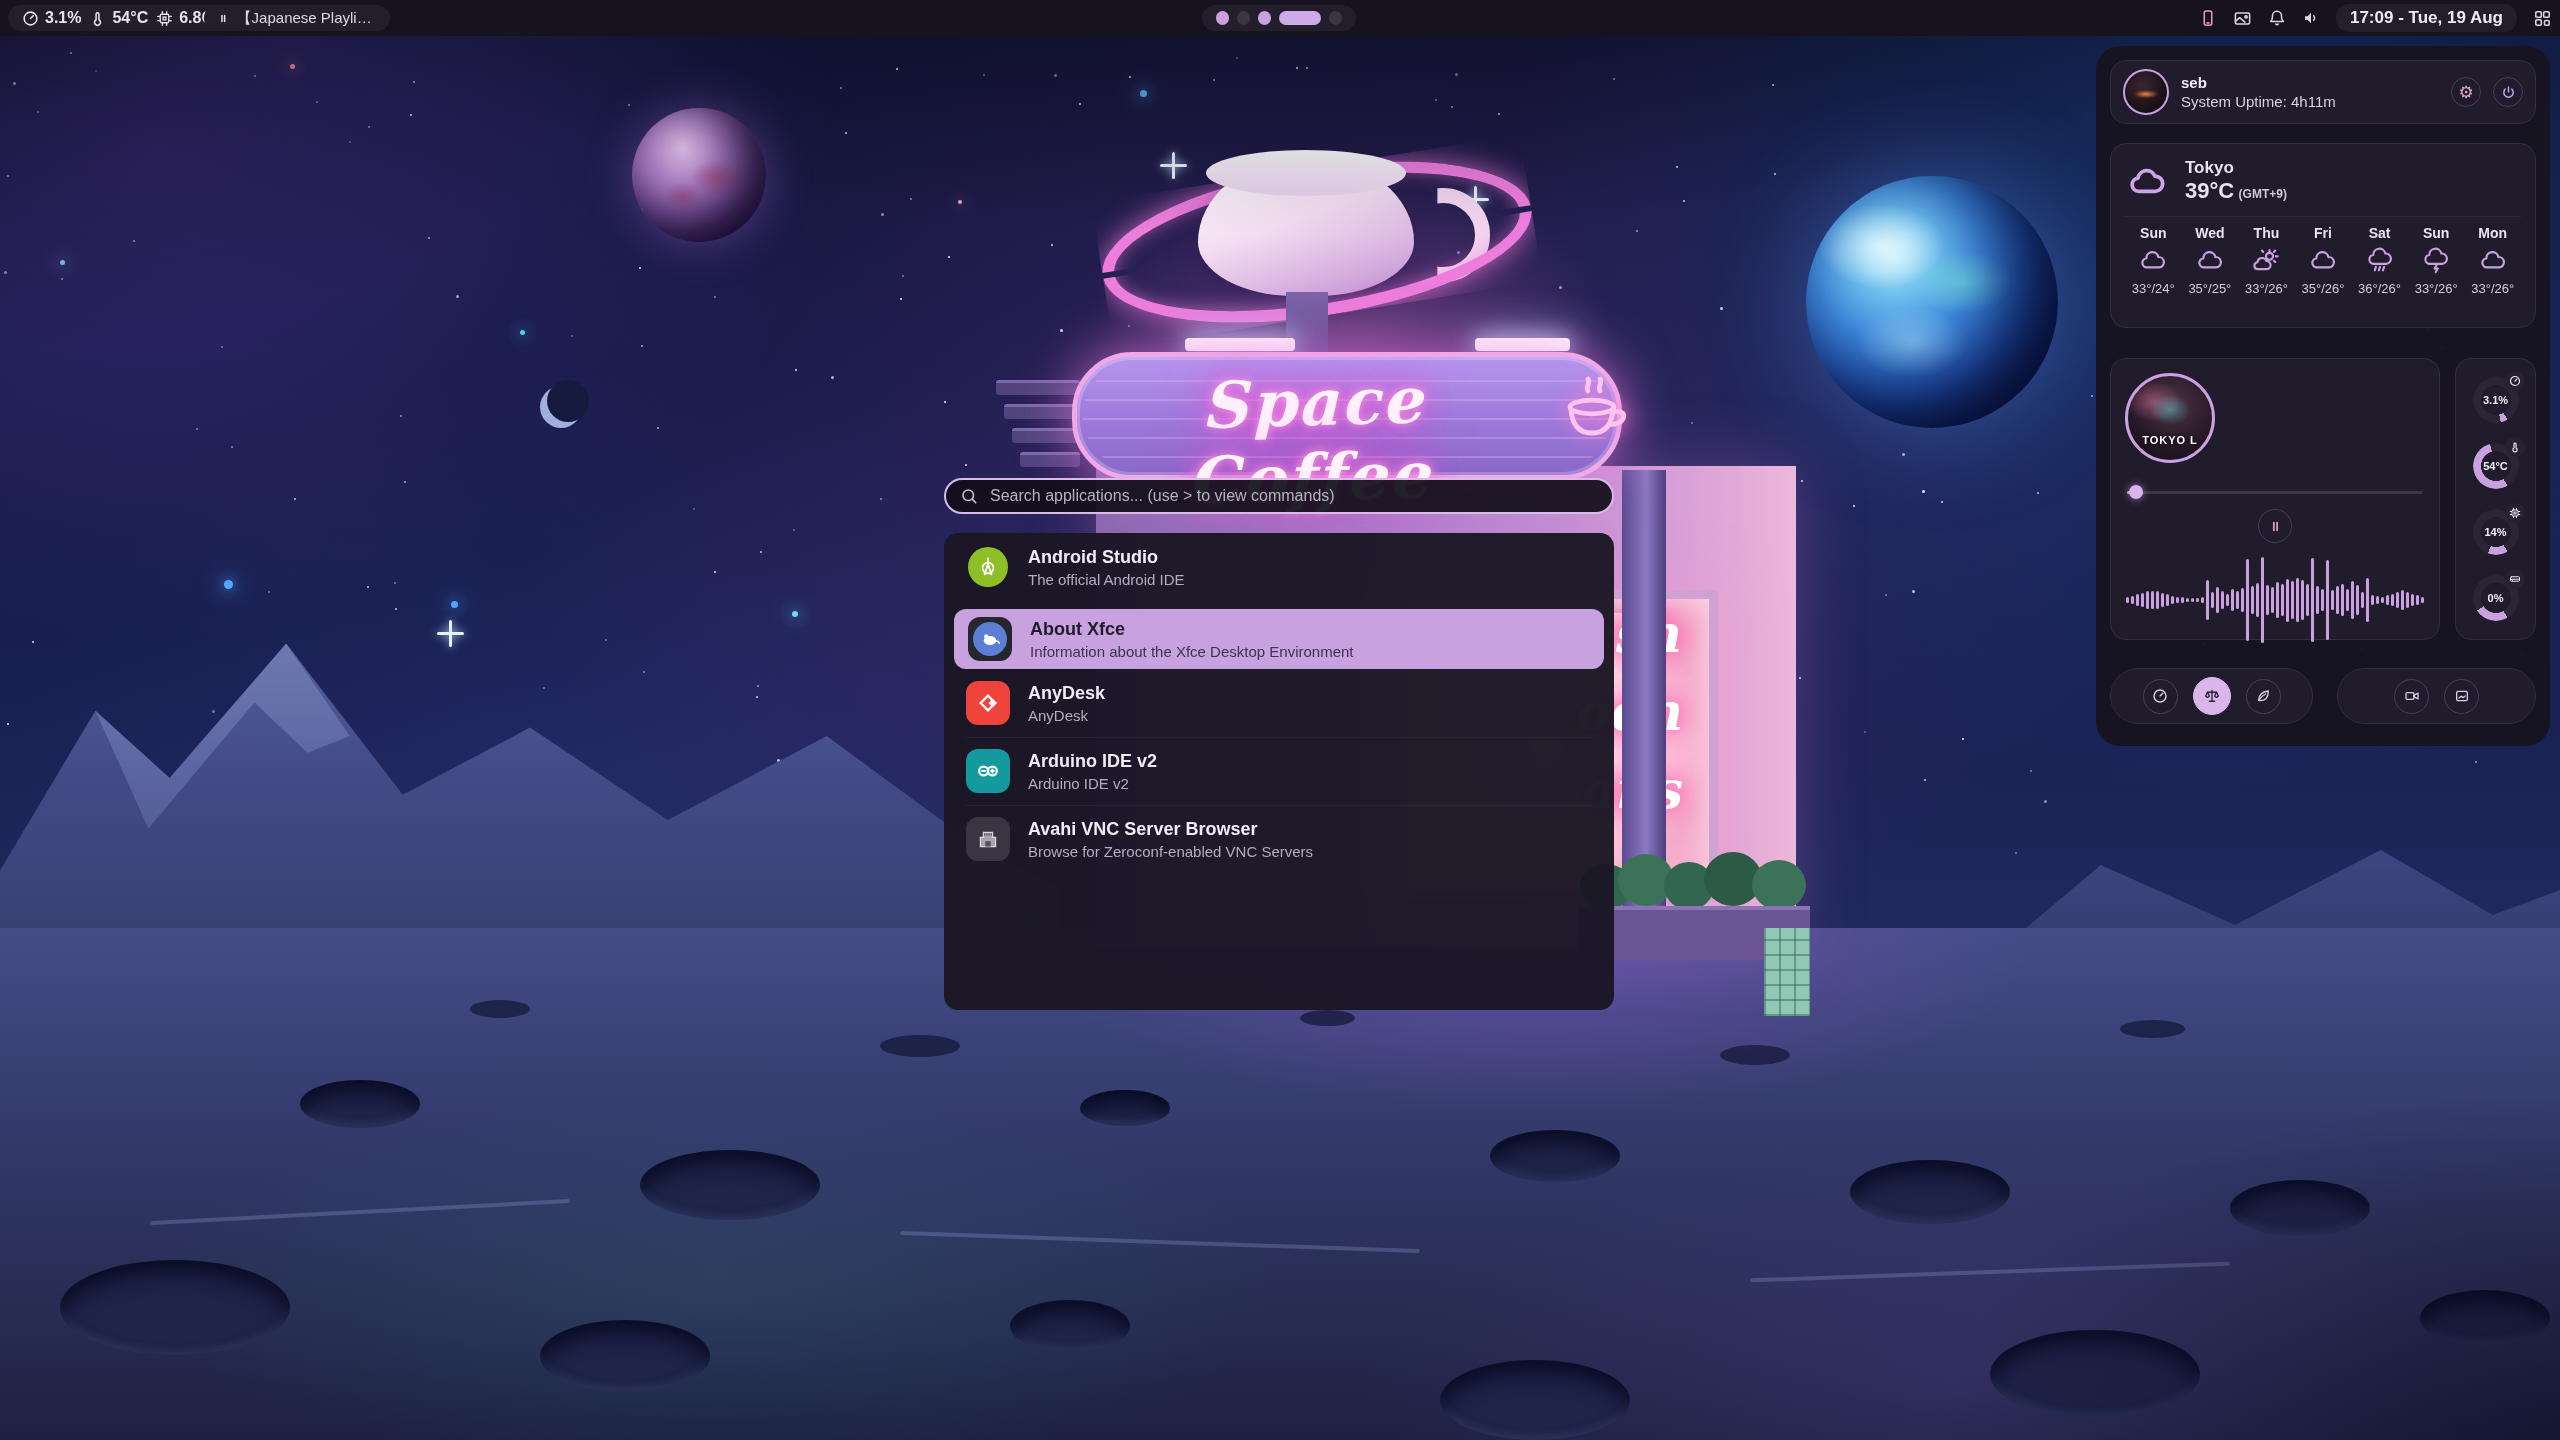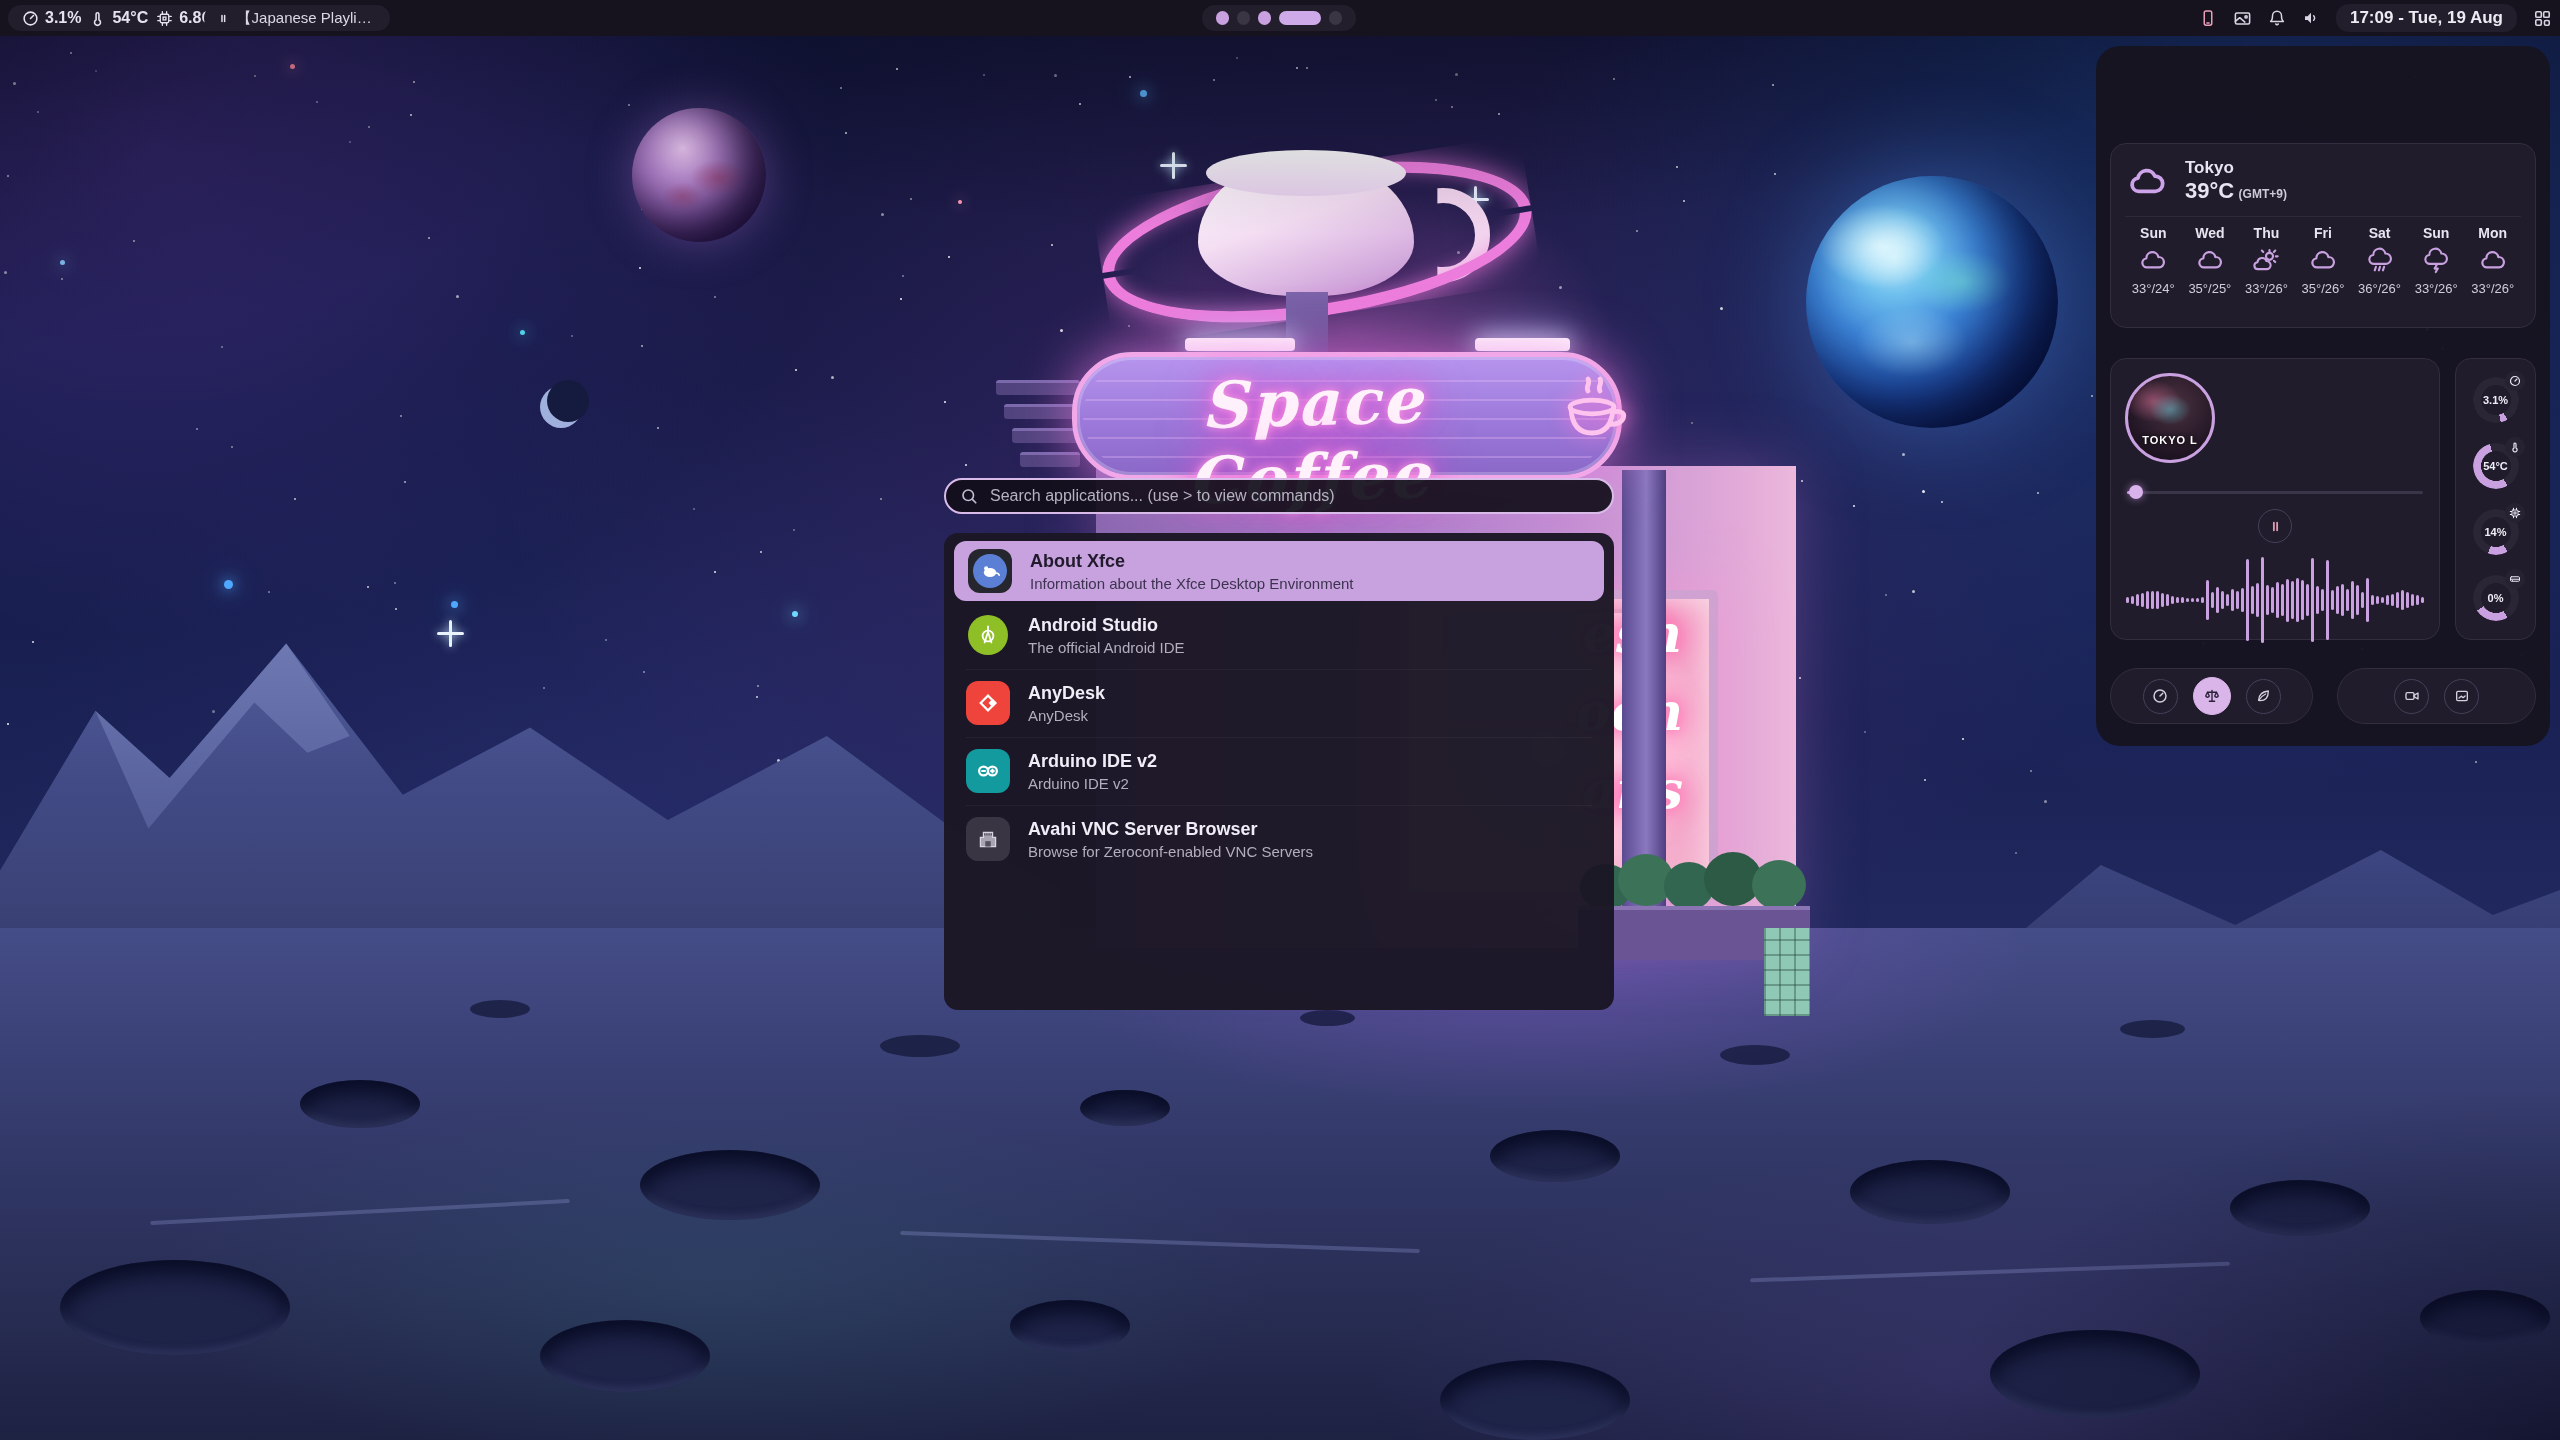--- a/index.html
+++ b/index.html
@@ -567,52 +567,52 @@
     <div class="abs search-wrap">
       <svg width="18" height="18" viewBox="0 0 24 24" fill="none" stroke="#c2bed0" stroke-width="2.2" stroke-linecap="round">
           <circle cx="11" cy="11" r="7"></circle>
           <path d="M16.5 16.5L21 21"></path>
         </svg>
       <input type="text" placeholder="Search applications... (use &gt; to view commands)" style="">
     </div>
 
     <div class="abs lpanel">
 
+      <div class="lrow">
+        <span class="ai">
+          <span class="inner-circle" style="width:40px;height:40px;background:#8fbf26;">
+            <svg width="24" height="24" viewBox="0 0 24 24" fill="none" stroke="#fff" stroke-width="1.8" stroke-linecap="round">
+                <circle cx="12" cy="13" r="5.4"></circle>
+                <path d="M12 3.5v4M8.6 19.5L12 9l3.4 10.5"></path>
+              </svg>
+          </span>
+        </span>
+        <span class="ltext">
+          <span class="lname">Android Studio</span>
+          <span class="ldesc">The official Android IDE</span>
+        </span>
+      </div>
+
       <div class="lrow selected">
         <span class="ai" style="background:#26262e;">
           <span class="inner-circle" style="background:#5b7fd4;">
             <svg width="24" height="24" viewBox="0 0 24 24">
                 <ellipse cx="12" cy="13.5" rx="6.2" ry="4.6" fill="#fff"></ellipse>
                 <circle cx="8.2" cy="9.4" r="2.1" fill="#fff"></circle>
                 <path d="M18 14c1.8.2 3 1 3.2 2.2" stroke="#fff" stroke-width="1.6" fill="none" stroke-linecap="round"></path>
               </svg>
           </span>
         </span>
         <span class="ltext">
           <span class="lname">About Xfce</span>
           <span class="ldesc">Information about the Xfce Desktop Environment</span>
         </span>
       </div>
 
       <div class="lrow">
-        <span class="ai">
-          <span class="inner-circle" style="width:40px;height:40px;background:#8fbf26;">
-            <svg width="24" height="24" viewBox="0 0 24 24" fill="none" stroke="#fff" stroke-width="1.8" stroke-linecap="round">
-                <circle cx="12" cy="13" r="5.4"></circle>
-                <path d="M12 3.5v4M8.6 19.5L12 9l3.4 10.5"></path>
-              </svg>
-          </span>
-        </span>
-        <span class="ltext">
-          <span class="lname">Android Studio</span>
-          <span class="ldesc">The official Android IDE</span>
-        </span>
-      </div>
-
-      <div class="lrow">
         <span class="ai" style="background:#ef443b;">
           <svg width="26" height="26" viewBox="0 0 24 24" fill="none" stroke="#fff" stroke-width="2">
               <rect x="7.2" y="7.2" width="9.6" height="9.6" transform="rotate(45 12 12)"></rect>
               <rect x="14.6" y="10.3" width="3.4" height="3.4" transform="rotate(45 16.3 12)" fill="#fff"></rect>
             </svg>
         </span>
         <span class="ltext">
           <span class="lname">AnyDesk</span>
           <span class="ldesc">AnyDesk</span>
         </span>
@@ -646,20 +646,36 @@
           <span class="lname">Avahi VNC Server Browser</span>
           <span class="ldesc">Browse for Zeroconf-enabled VNC Servers</span>
         </span>
       </div>
 
     </div>
   </div>
 
   <div class="abs panel">
 
+    <div class="card user-card">
+      <div class="avatar"></div>
+      <div class="user-text">
+        <span class="user-name">seb</span>
+        <span class="user-uptime">System Uptime: 4h11m</span>
+      </div>
+      <div class="round-btn">
+          <span class="gear-glyph">⚙</span>
+        </div>
+      <div class="round-btn">
+        <svg width="15" height="15" viewBox="0 0 24 24" fill="none" stroke="#b8a4e8" stroke-width="2.4" stroke-linecap="round">
+            <path d="M12 3v8"></path>
+            <path d="M17.3 6.6a7.5 7.5 0 1 1-10.6 0"></path>
+          </svg>
+      </div>
+    </div>
 
     <div class="card weather-card">
       <div class="w-head">
         <svg width="44" height="38" viewBox="0 0 24 24" fill="none" stroke="#cda4ea" stroke-width="2.4" stroke-linecap="round" stroke-linejoin="round">
             <path d="M17.2 18.5H6.8a4.2 4.2 0 0 1-.5-8.37A5.6 5.6 0 0 1 17 8.9a4.3 4.3 0 0 1 .2 9.6z"></path>
           </svg>
         <div>
           <div class="w-city">Tokyo</div>
           <div><span class="w-temp">39°C</span>
                <span class="w-tz">(GMT+9)</span></div>

